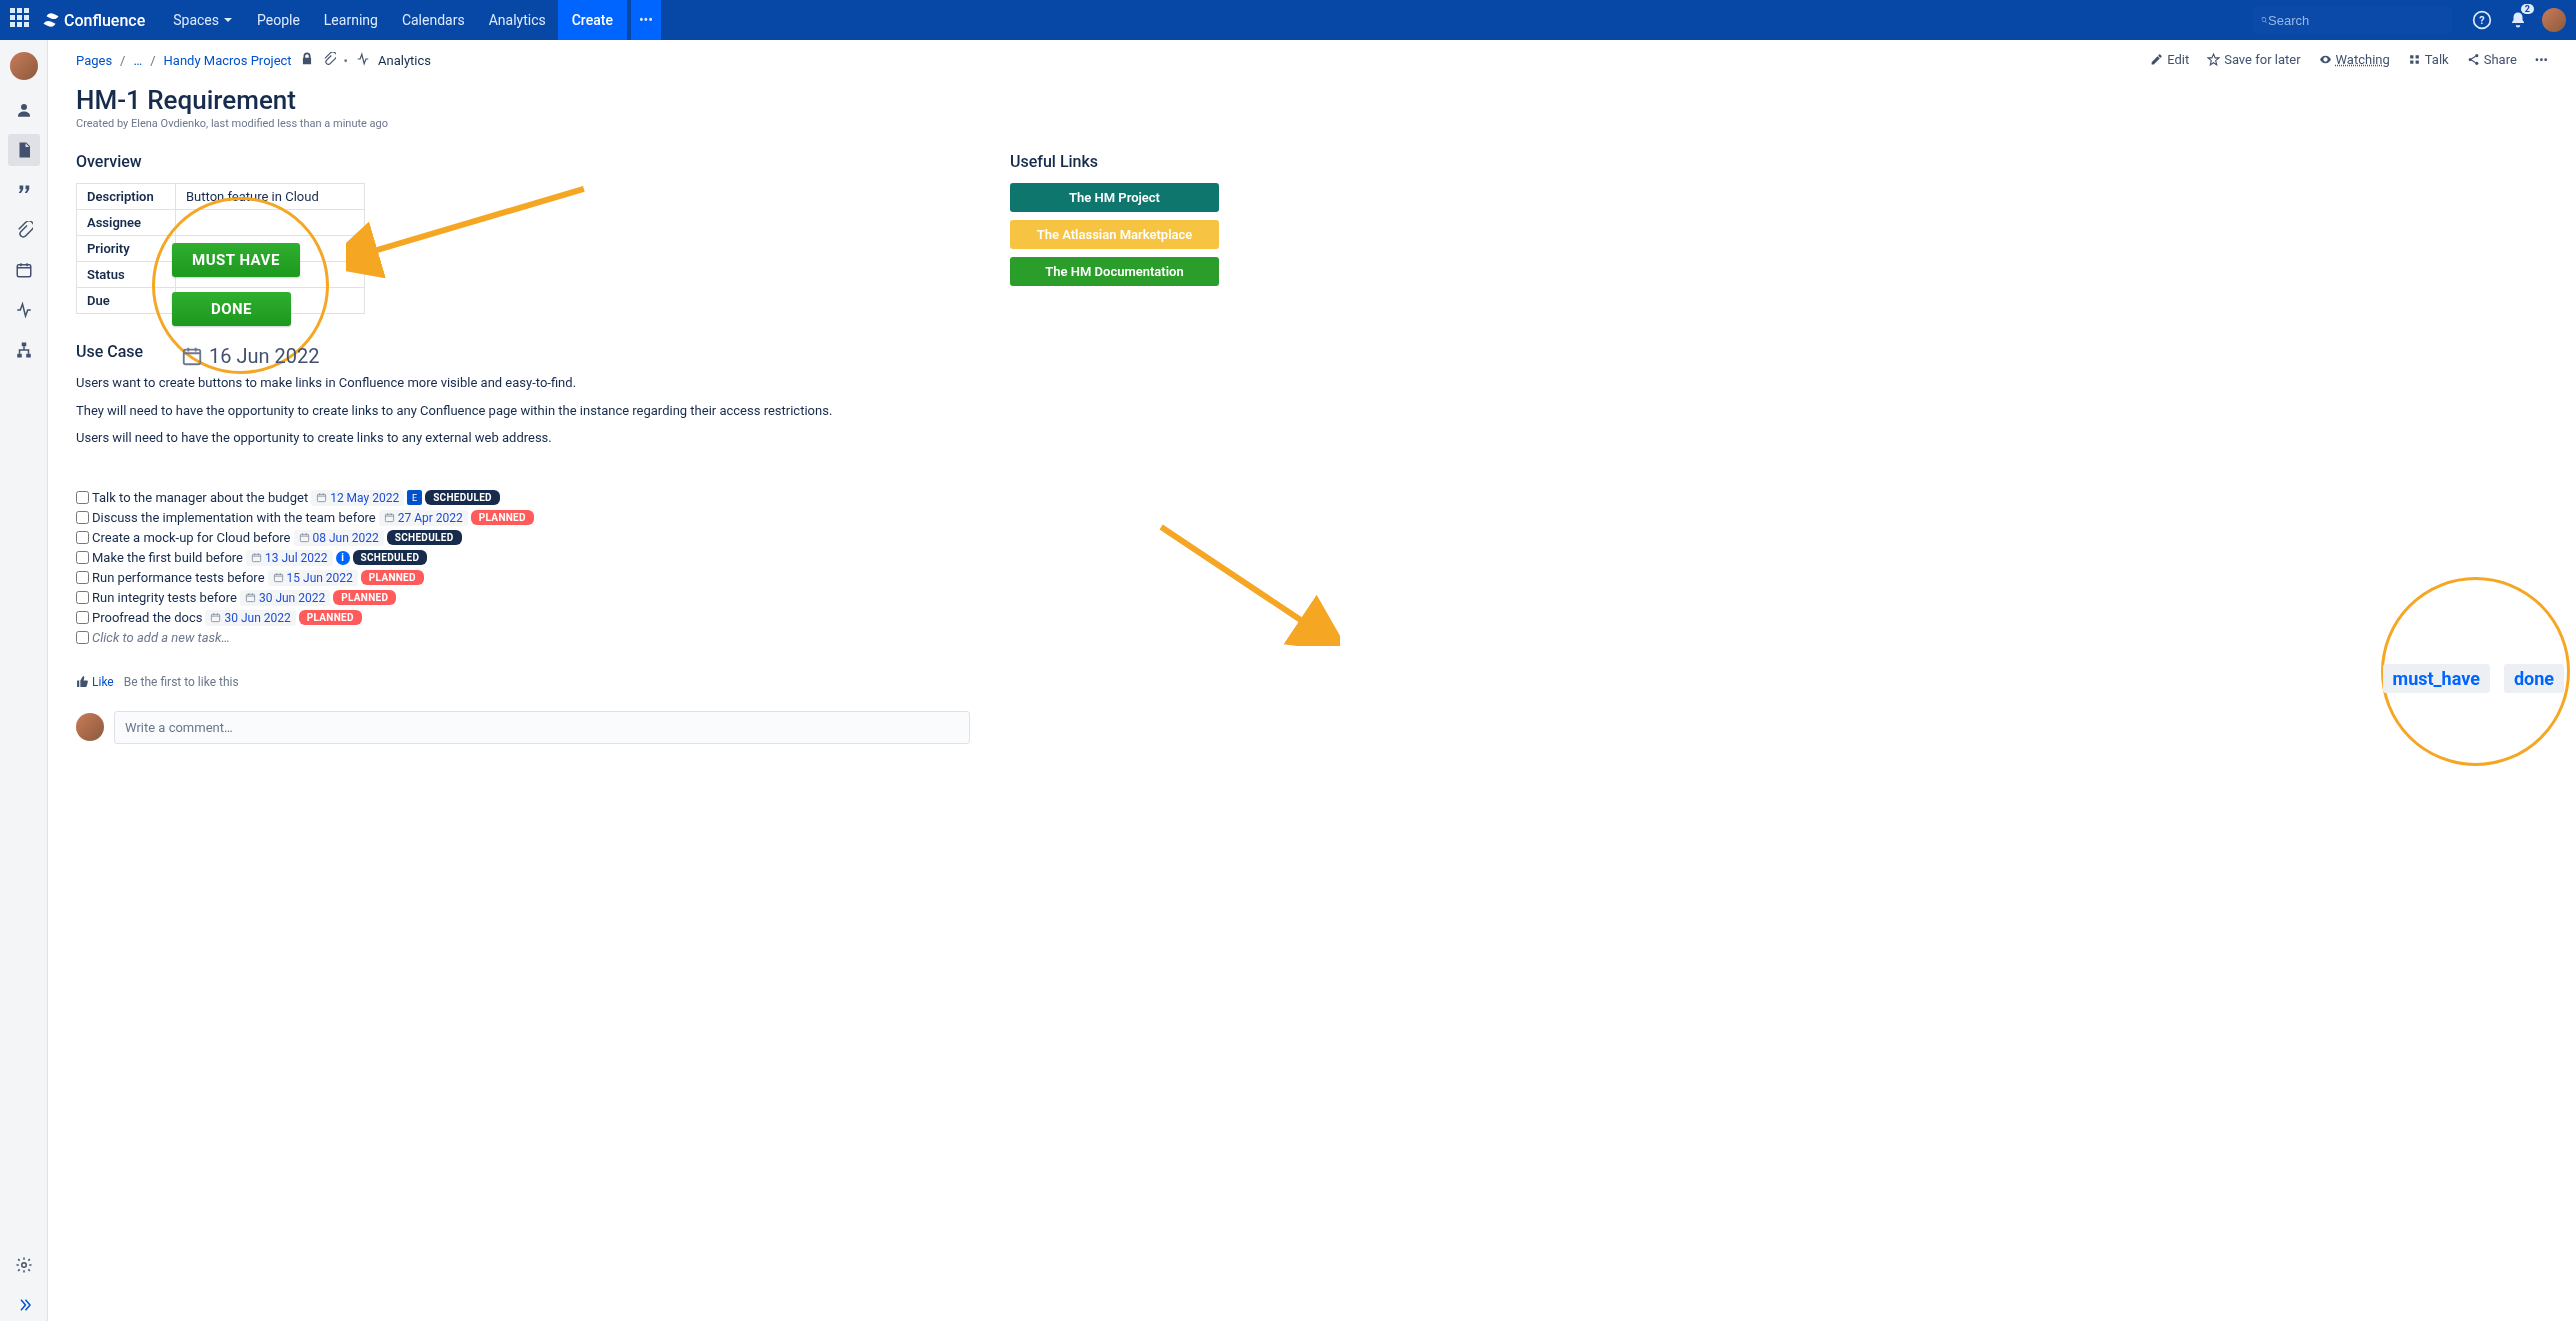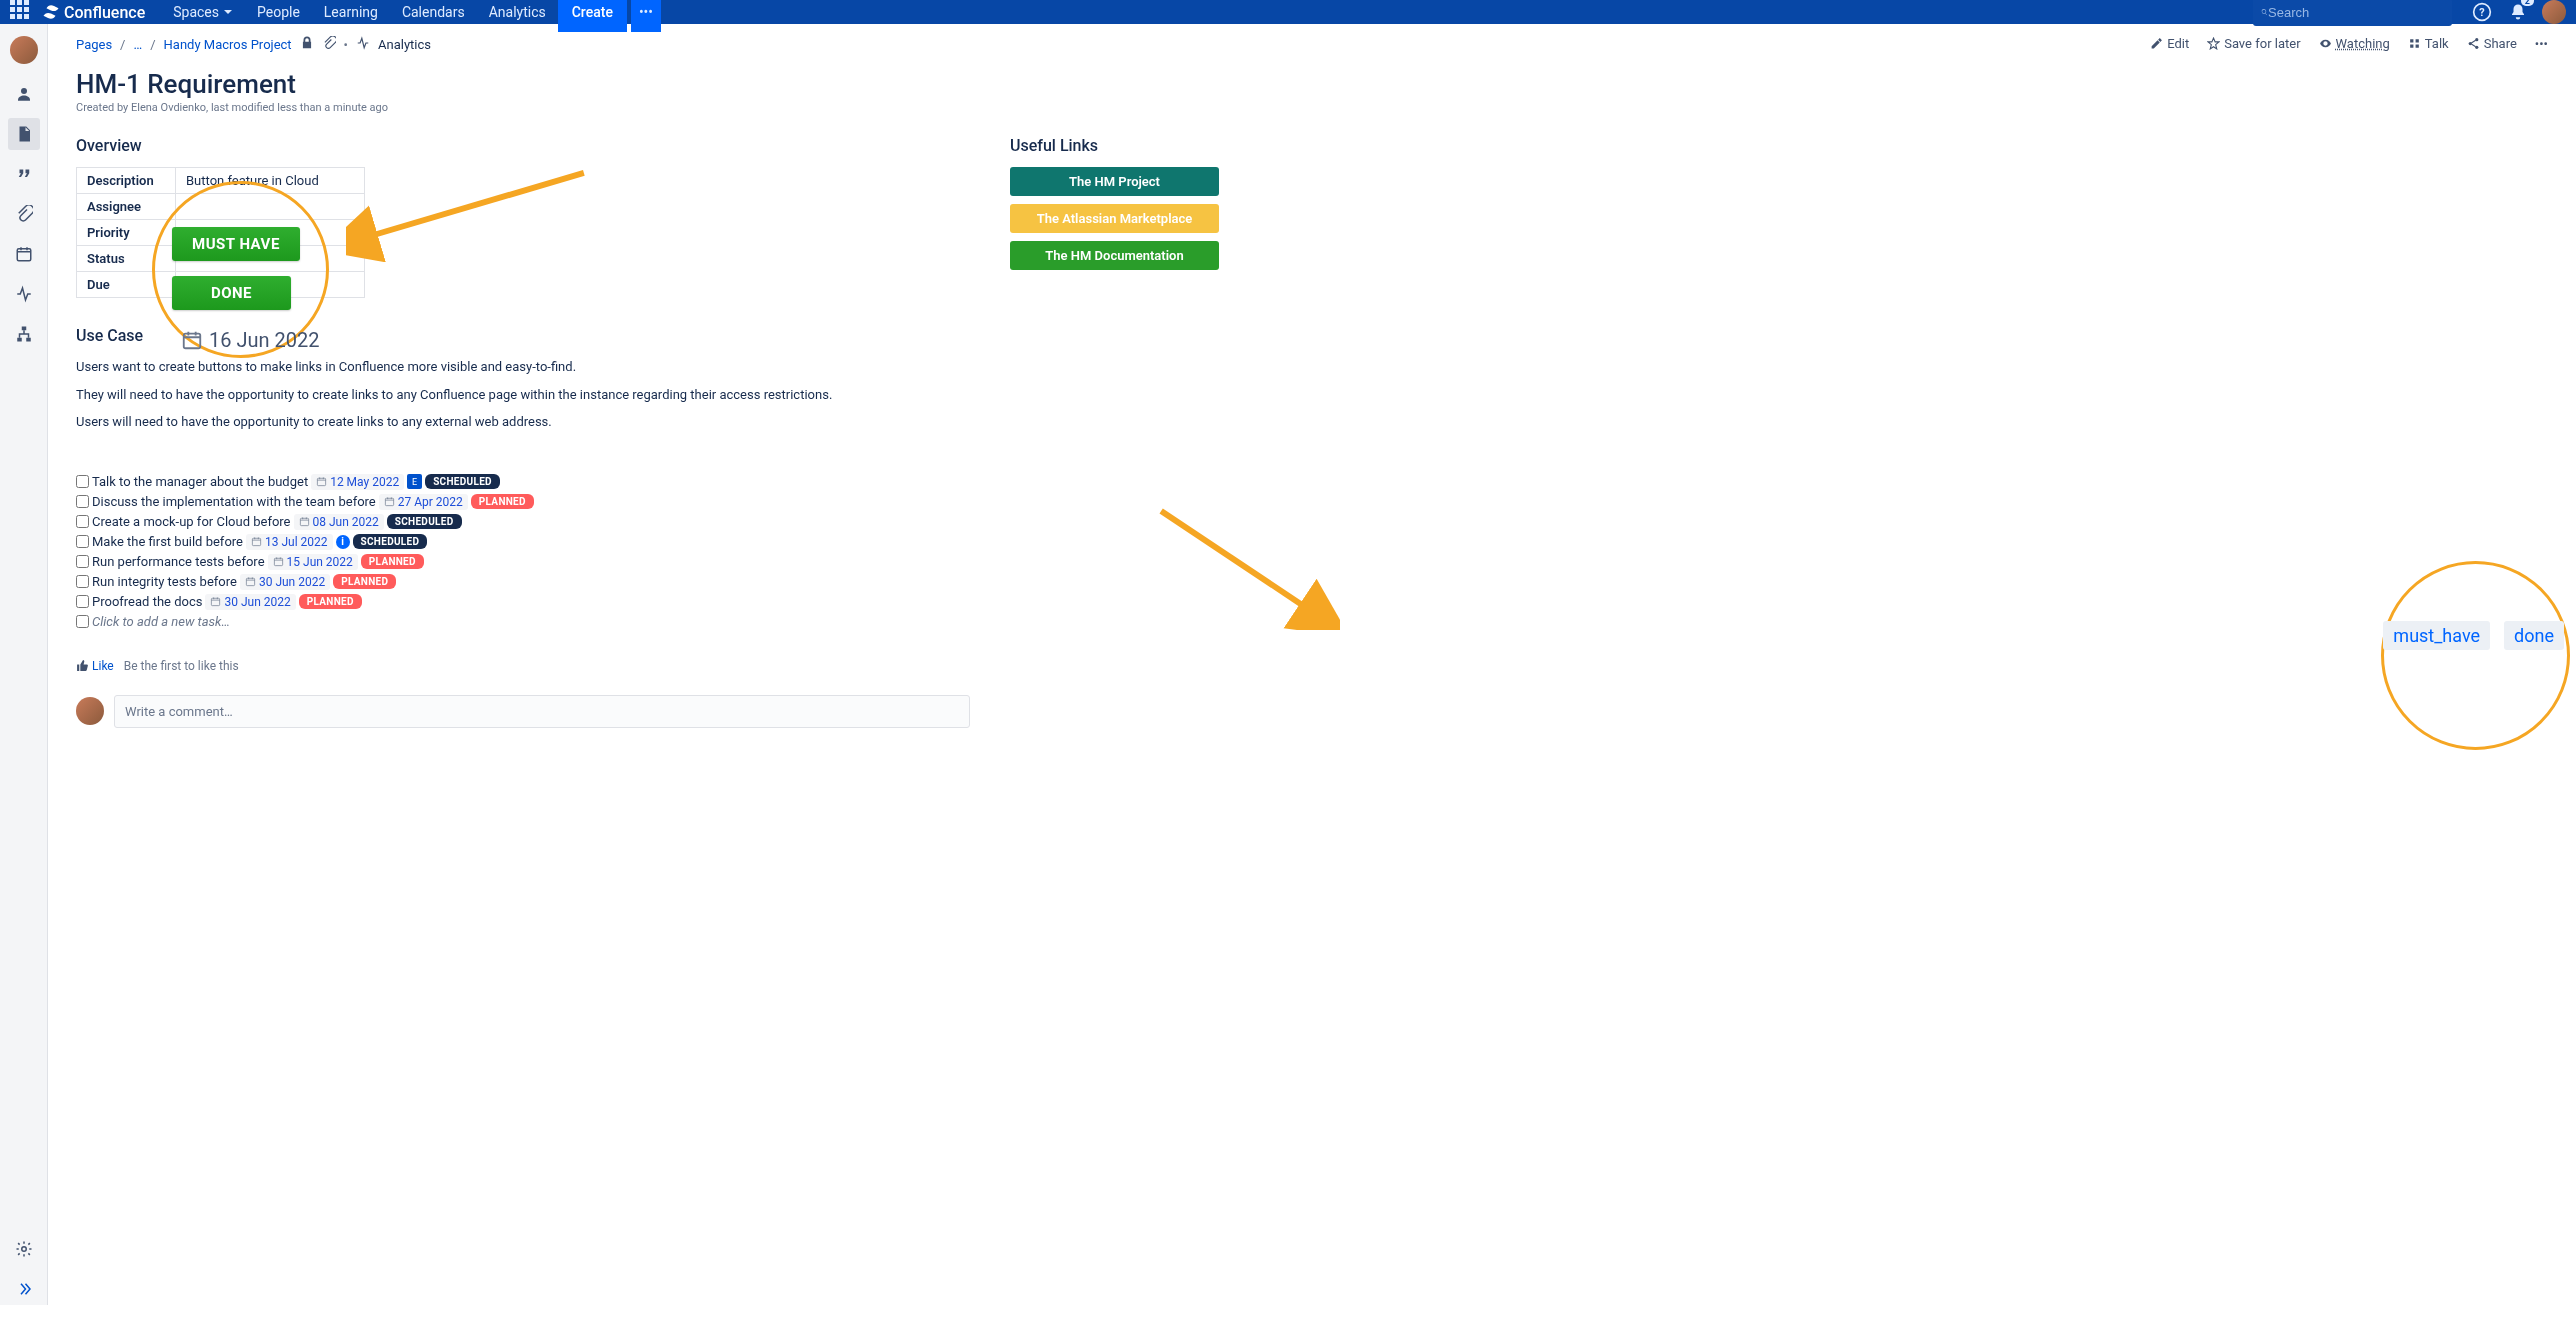--- a/index.html
+++ b/index.html
@@ -1,19 +1,19 @@
 <!DOCTYPE html>
 <html><head>
 <meta charset="utf-8">
 <style>
 * { margin: 0; padding: 0; box-sizing: border-box; }
 body { font-family: -apple-system, BlinkMacSystemFont, "Segoe UI", Roboto, sans-serif; font-size: 14px; color: #172B4D; background: #fff; }
 
 
-.topnav { background: #0747A6; height: 24px; display: flex; align-items: center; padding: 0 10px; color: #fff; }
+.topnav { background: #0747A6; height: 40px; display: flex; align-items: center; padding: 0 10px; color: #fff; }
 .apps-grid { width: 24px; height: 24px; display: grid; grid-template-columns: repeat(3,5px); grid-template-rows: repeat(3,5px); gap: 2px; margin-right: 8px; cursor: pointer; }
 .apps-grid span { background: #DEEBFF; width: 5px; height: 5px; }
 .logo { font-weight: 500; font-size: 16px; margin-right: 16px; display: flex; align-items: center; gap: 4px; }
 .logo svg { fill: #fff; }
 .nav-item { padding: 0 12px; height: 40px; display: flex; align-items: center; cursor: pointer; font-size: 14px; color: #DEEBFF; }
 .nav-item.create { background: #0065FF; color: #fff; font-weight: 500; padding: 0 14px; }
 .nav-item.ellipsis { padding: 0 8px; background: #0065FF; margin-left: 4px; }
 .chevron-down { margin-left: 4px; }
 .nav-spacer { flex: 1; }
 .search-box { background: #0B4AA8; border-radius: 3px; height: 28px; width: 199px; display: flex; align-items: center; padding: 0 8px; margin-right: 12px; }
@@ -90,21 +90,21 @@
 
 .overlay-circle-1 { position: absolute; left: 104px; top: 157px; width: 177px; height: 177px; border: 3px solid #F5A623; border-radius: 50%; pointer-events: none; z-index: 50; }
 .overlay-green-btn { position: absolute; background: linear-gradient(#2FAE2F,#1d991d); color: #fff; font-weight: 700; font-size: 15px; padding: 8px 20px; border-radius: 3px; z-index: 51; letter-spacing: 0.5px; box-shadow: 0 1px 2px rgba(0,0,0,0.2); text-align:center; min-width:119px; }
 .overlay-date { position: absolute; z-index: 51; display:flex; align-items:center; gap:6px; font-size:20px; color:#42526E; font-weight:400; }
 .overlay-date svg { fill: #6B778C; }
 
 .arrow { position: absolute; z-index: 49; pointer-events: none; }
 
 .overlay-circle-2 { position: absolute; right: 6px; top: 537px; width: 189px; height: 189px; border: 3px solid #F5A623; border-radius: 50%; pointer-events: none; z-index: 50; }
 .tag-chip { background: #ECF0F5; color: #0065FF; font-size: 18px; padding: 4px 10px; border-radius: 3px; }
-.tags-overlay { position: absolute; right: 12px; top: 597px; display: flex; gap: 14px; z-index: 51; }
+.tags-overlay { position: absolute; right: 12px; top: 624px; display: flex; gap: 14px; z-index: 51; font-weight: bold; }
 
 </style>
 </head>
 <body>
 
 <div class="topnav">
   <div class="apps-grid">
       <span></span>
       <span></span>
       <span></span>

